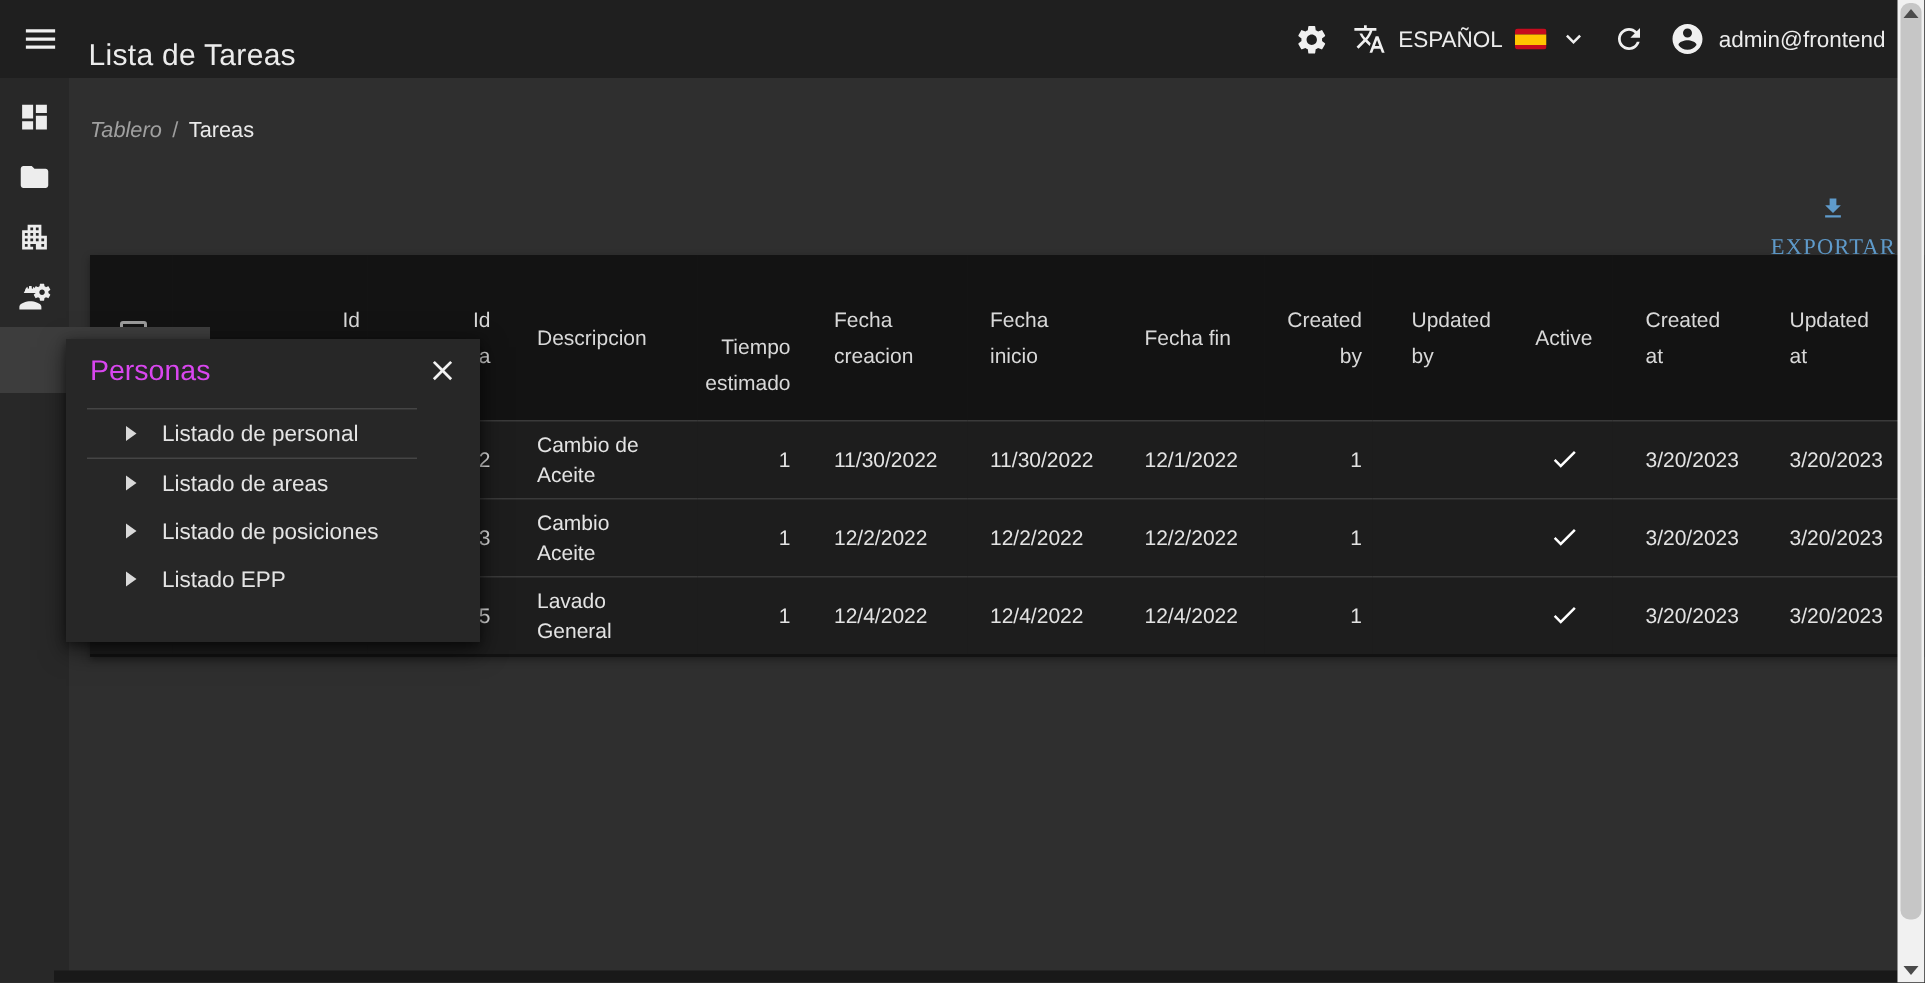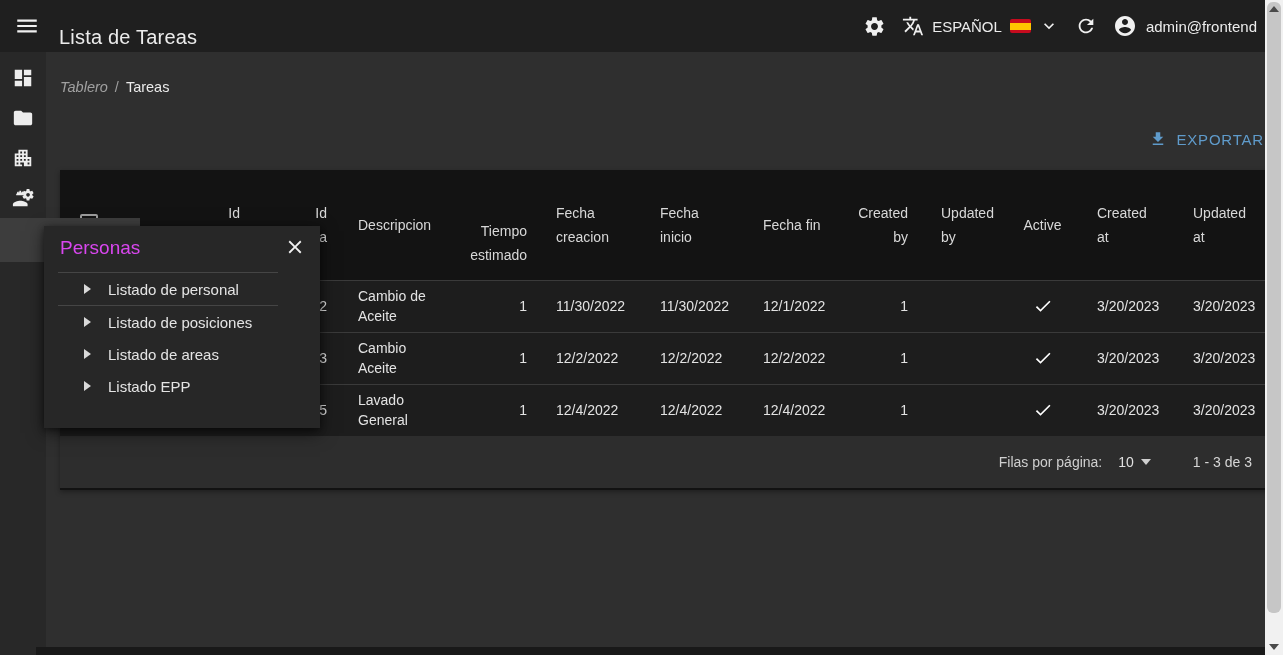--- a/index.html
+++ b/index.html
@@ -31,21 +31,21 @@
 
   
   .content { position:absolute; left:46px; top:52px; right:0; bottom:0; }
   .breadcrumb { position:absolute; left:14px; top:27px; font-size:14.5px; }
   .breadcrumb a { color:#a0a0a0; text-decoration:none; cursor:pointer;font-style:italic; }
   .breadcrumb .sep { color:#9e9e9e; margin:0 7px; }
   .breadcrumb .cur { color:#eaeaea; }
 
   .export { position:absolute; top:78px; right:19px; display:flex; align-items:center; gap:9px;
             background:none; border:none; color:#5f9bcb; font-size:15px; font-weight:500;
-            letter-spacing:.8px; cursor:pointer; font-family:Liberation Sans, sans-serif; }
+            letter-spacing:.8px; cursor:pointer; font-family:Liberation Serif, serif;flex-direction:column; }
   .export svg { fill:#5f9bcb; }
 
   
   .card { position:absolute; left:14px; top:118px; right:0; background:#1d1d1d;
           border-bottom:2px solid #121212; box-shadow:0 2px 5px rgba(0,0,0,.35); }
   table { width:100%; border-collapse:collapse; table-layout:fixed; }
   thead tr { height:110px; background:#131313; }
   thead tr { border-bottom:1px solid #3a3a3a; }
   tbody tr { height:52px; background:#1d1d1d; }
   tbody tr + tr { border-top:1px solid #3a3a3a; }
@@ -278,53 +278,45 @@
           <td class="c8">1</td>
           <td class="c9"></td>
           <td class="c10"><svg width="20" height="20" viewBox="0 0 24 24">
                 <path d="M9 16.17L4.83 12l-1.42 1.41L9 19 21 7l-1.41-1.41z"></path>
               </svg></td>
           <td class="c11">3/20/2023</td>
           <td class="c12">3/20/2023</td>
         </tr>
       </tbody>
     </table>
-    <div class="tfooter">
-      <span>Filas por página:</span>
-      <div class="pp">
-        <span>10</span>
-        <i class="caret-down"></i>
-      </div>
-      <span class="range">1 - 3 de 3</span>
-    </div>
   </section>
 </main>
 
 <div class="popup">
   <div class="popup-head">
     <span class="popup-title">Personas</span>
     <button class="popup-close">
       <svg width="22" height="22" viewBox="0 0 24 24">
           <path d="M19 6.41L17.59 5 12 10.59 6.41 5 5 6.41 10.59 12 5 17.59 6.41 19 12 13.41 17.59 19 19 17.59 13.41 12z"></path>
         </svg>
     </button>
   </div>
   <div class="pdivider"></div>
   <div class="popup-item">
     <i class="tri"></i>
     <span class="label">Listado de personal</span>
   </div>
   <div class="pdivider"></div>
   <div class="popup-item">
     <i class="tri"></i>
-    <span class="label">Listado de posiciones</span>
+    <span class="label">Listado de areas</span>
   </div>
   <div class="popup-item">
     <i class="tri"></i>
-    <span class="label">Listado de areas</span>
+    <span class="label">Listado de posiciones</span>
   </div>
   <div class="popup-item">
     <i class="tri"></i>
     <span class="label">Listado EPP</span>
   </div>
 </div>
 
 <div class="vscroll">
   <div class="vthumb"></div>
   <i class="sb-arrow-up"></i>

